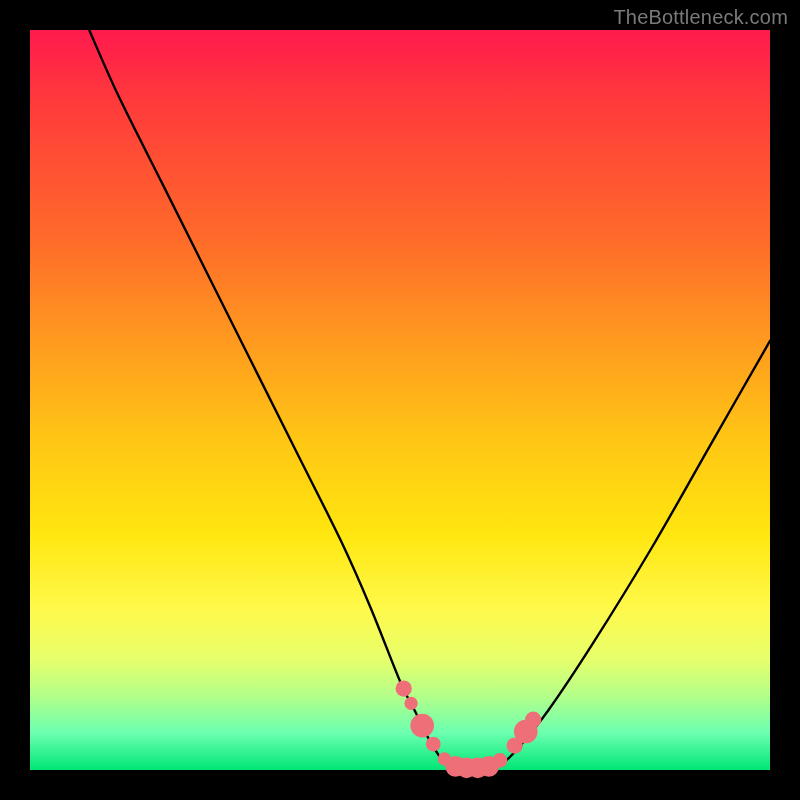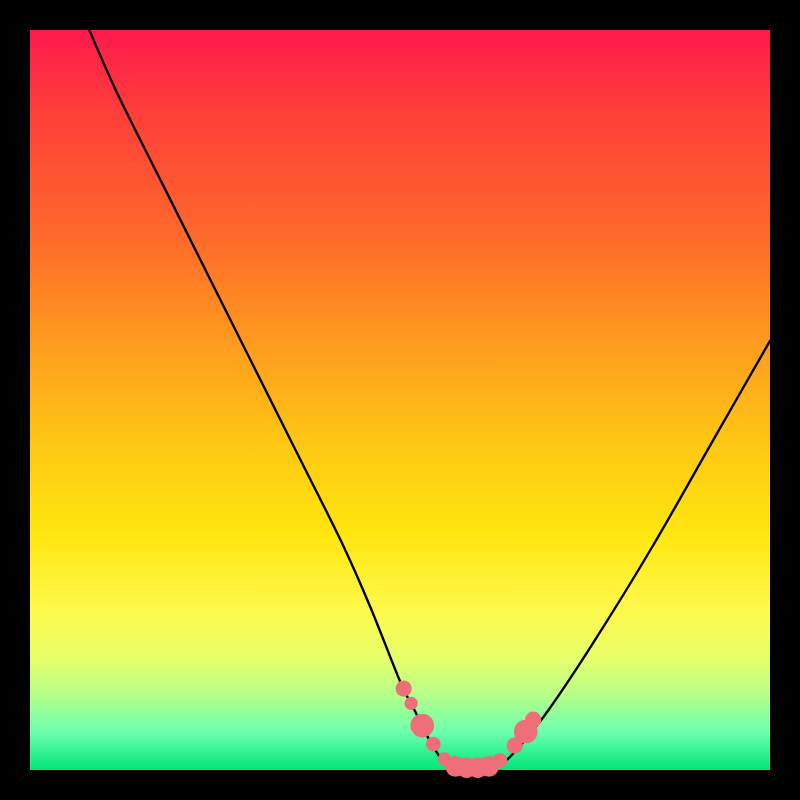--- a/index.html
+++ b/index.html
@@ -72,13 +72,14 @@
           <circle cx="436.60" cy="737.78" r="10.36" fill="#ef6f78"></circle>
           <circle cx="447.70" cy="737.78" r="10.36" fill="#ef6f78"></circle>
           <circle cx="458.80" cy="736.30" r="10.36" fill="#ef6f78"></circle>
           <circle cx="469.90" cy="730.38" r="7.40" fill="#ef6f78"></circle>
           <circle cx="484.70" cy="715.58" r="8.14" fill="#ef6f78"></circle>
           <circle cx="495.80" cy="701.52" r="11.84" fill="#ef6f78"></circle>
           <circle cx="503.20" cy="689.68" r="8.14" fill="#ef6f78"></circle>
         </g>
     </svg>
   </div>
+  <div class="watermark">TheBottleneck.com</div>
 </div>
 
 </body></html>

